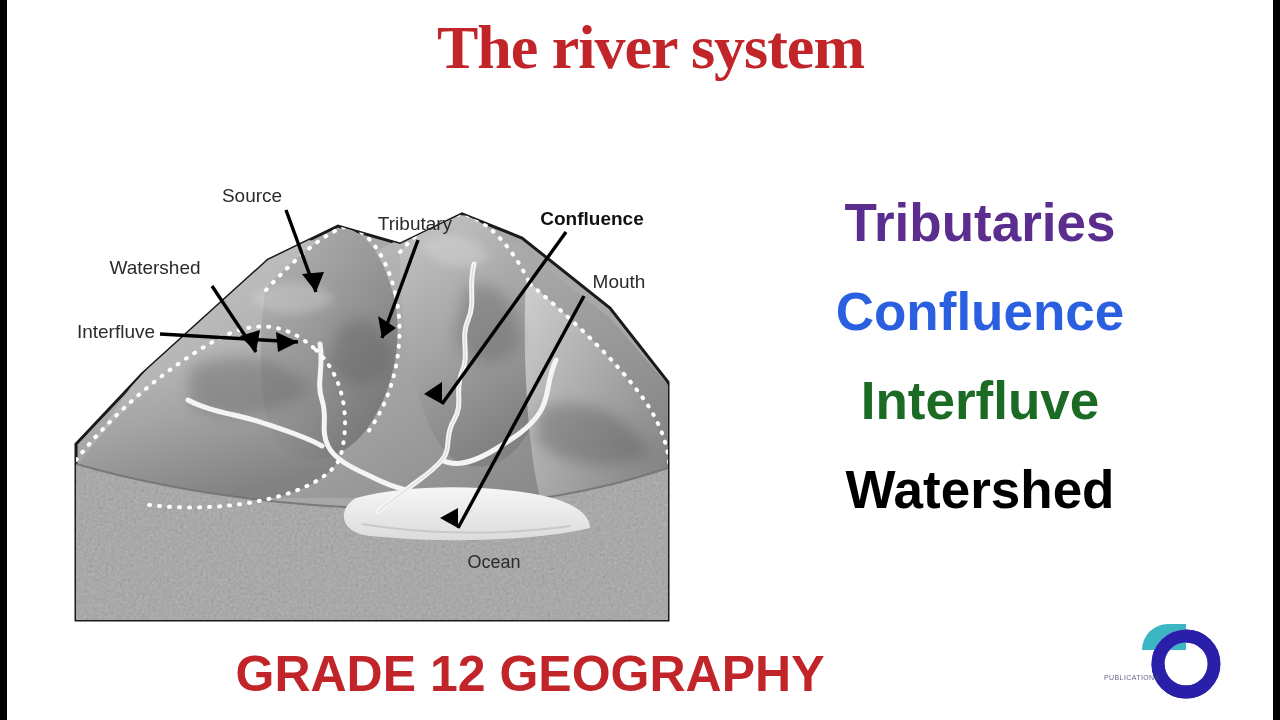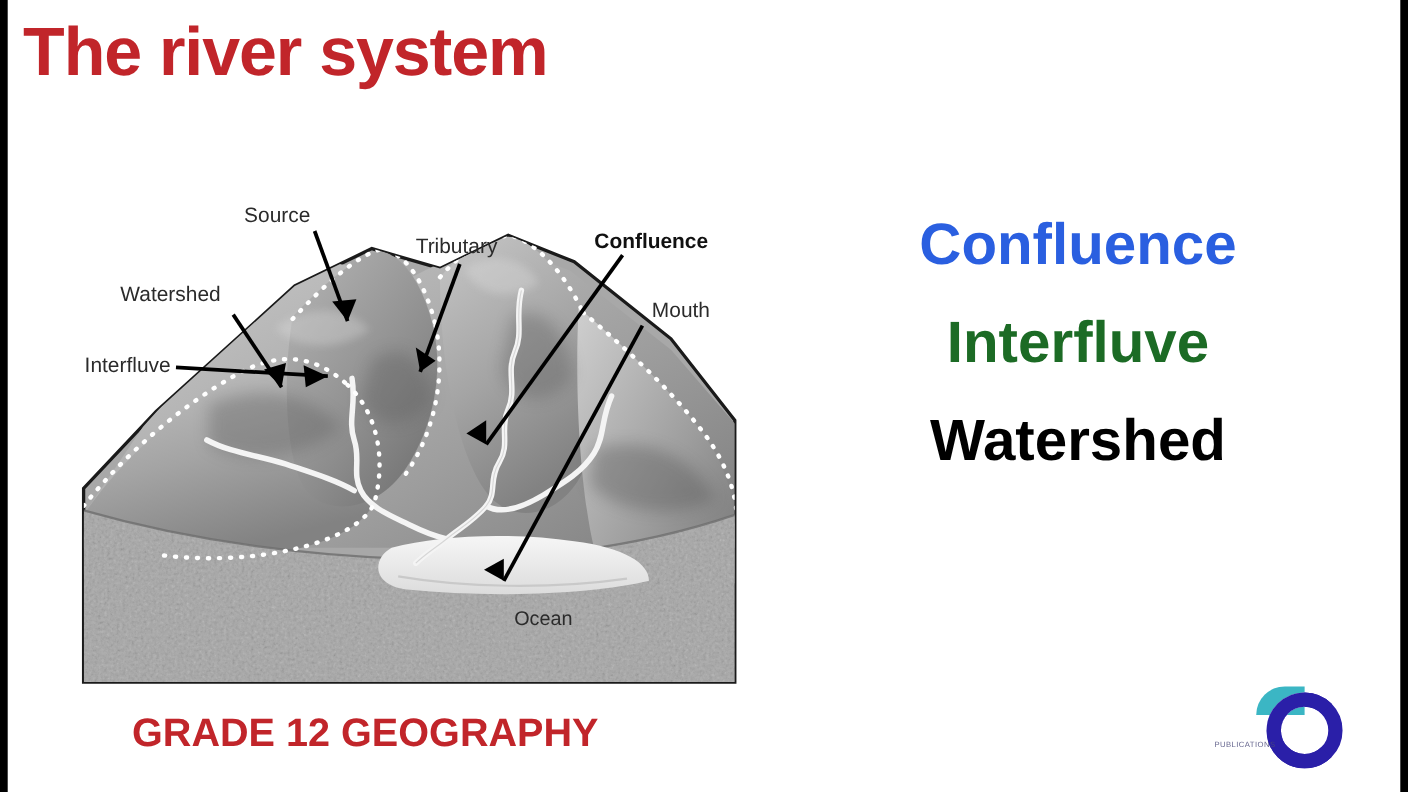--- a/index.html
+++ b/index.html
@@ -10,32 +10,33 @@
     overflow:hidden;
     position:relative;
   }
   .frame-bar{position:absolute;top:0;height:720px;width:7px;background:#000;}
   .frame-left{left:0;}
   .frame-right{right:0;}
 
   
   .title{
     position:absolute;left:0;right:0;top:12px;
-    text-align:left;
+    text-align:center;
     font-size:62px;font-weight:bold;
     color:#c1252a;
     letter-spacing:-1px;
-    font-family:Liberation Sans, sans-serif;
+    font-family:Liberation Serif, serif;
     padding-left:21px;
   }
 
   
   .caption{
     position:absolute;left:120px;top:645px;width:820px;
-    font-size:36px;font-weight:bold;
+    text-align:center;
+    font-size:50px;font-weight:bold;
     color:#c1252a;
     letter-spacing:0px;
   }
 
   
   .wordlist{
     position:absolute;left:760px;top:196px;width:440px;
     text-align:center;
   }
   .wordlist .w{
@@ -237,20 +238,21 @@
       <text x="46" y="170" text-anchor="middle">Interfluve</text>
       <text x="345" y="62" text-anchor="middle">Tributary</text>
       <text x="522" y="57" text-anchor="middle" font-weight="bold" fill="#111">Confluence</text>
       <text x="549" y="120" text-anchor="middle">Mouth</text>
       <text x="424" y="400" text-anchor="middle" font-size="18">Ocean</text>
     </g>
   </svg>
 </div>
 
 <div class="wordlist">
+  <div class="w" style="color: rgb(91, 45, 142);">Tributaries</div>
   <div class="w" style="color: rgb(42, 95, 224);">Confluence</div>
   <div class="w" style="color: rgb(28, 107, 37);">Interfluve</div>
   <div class="w" style="color: rgb(0, 0, 0);">Watershed</div>
 </div>
 
 <div class="caption">GRADE 12 GEOGRAPHY</div>
 
 <div class="logo">
   <svg viewBox="0 0 180 102" xmlns="http://www.w3.org/2000/svg">
     <path d="M52,38 A26,26 0 0 1 78,12 L96,12 L96,38 Z" fill="#3bb6c4"></path>

